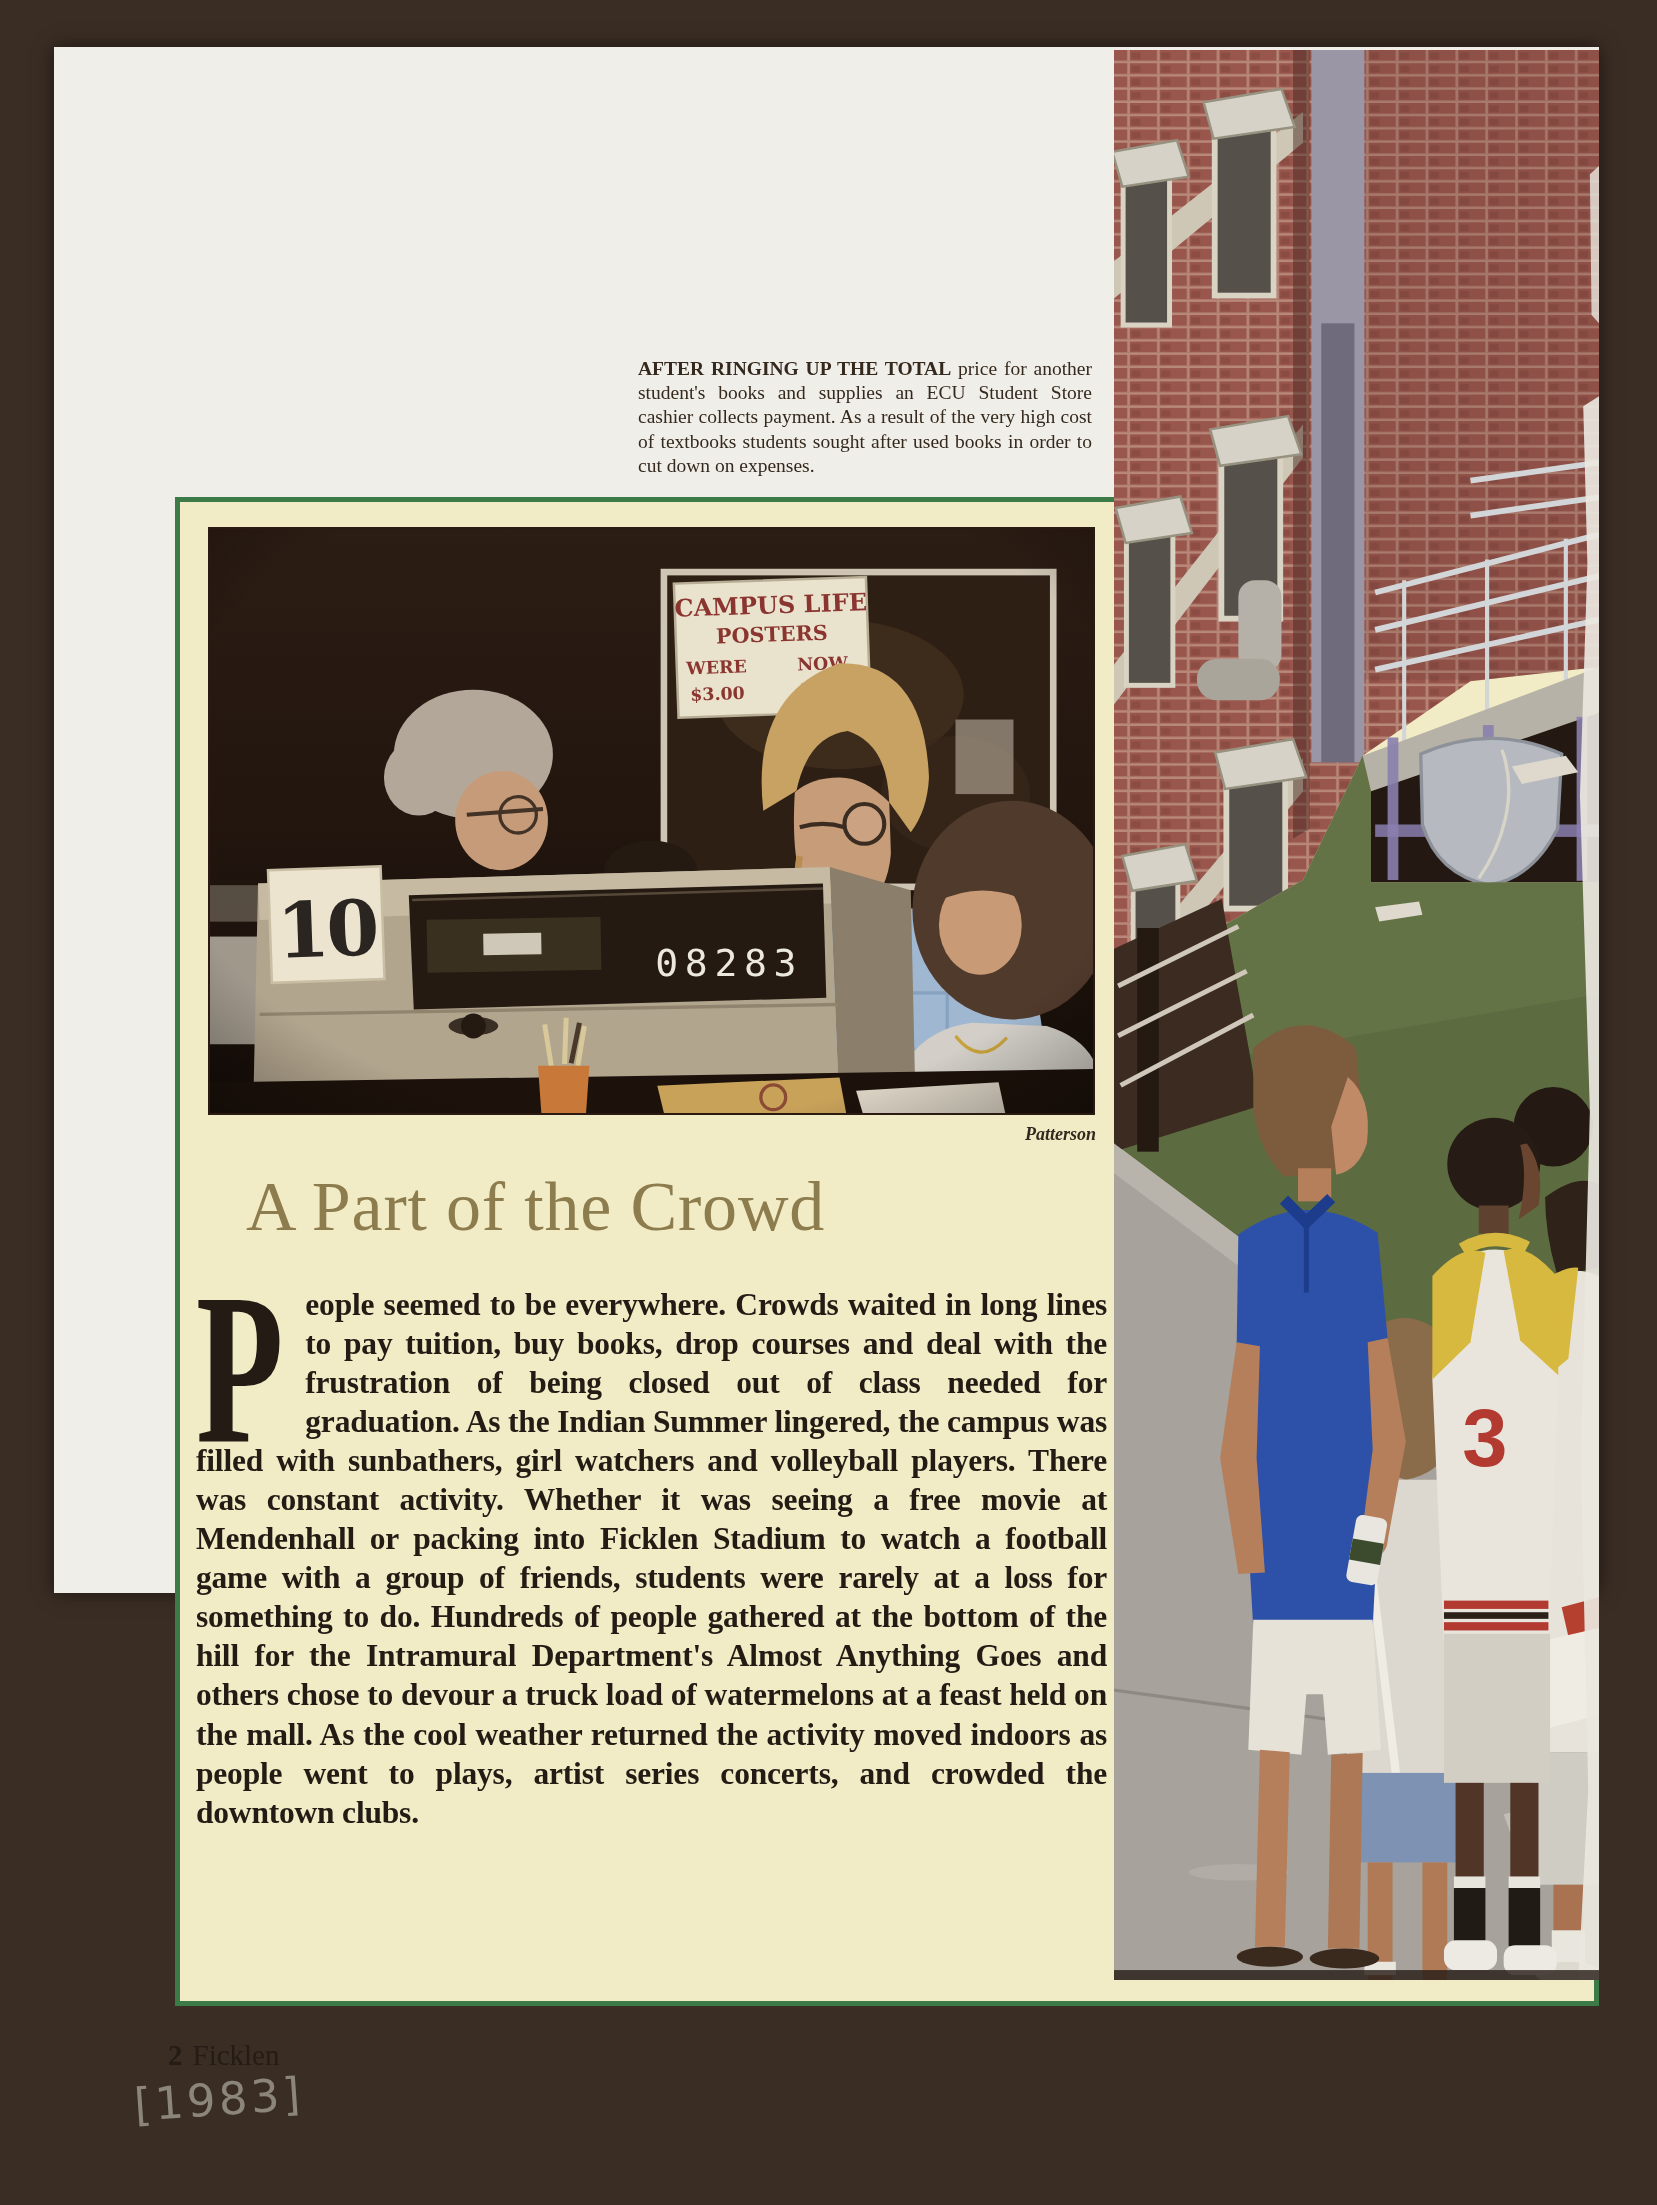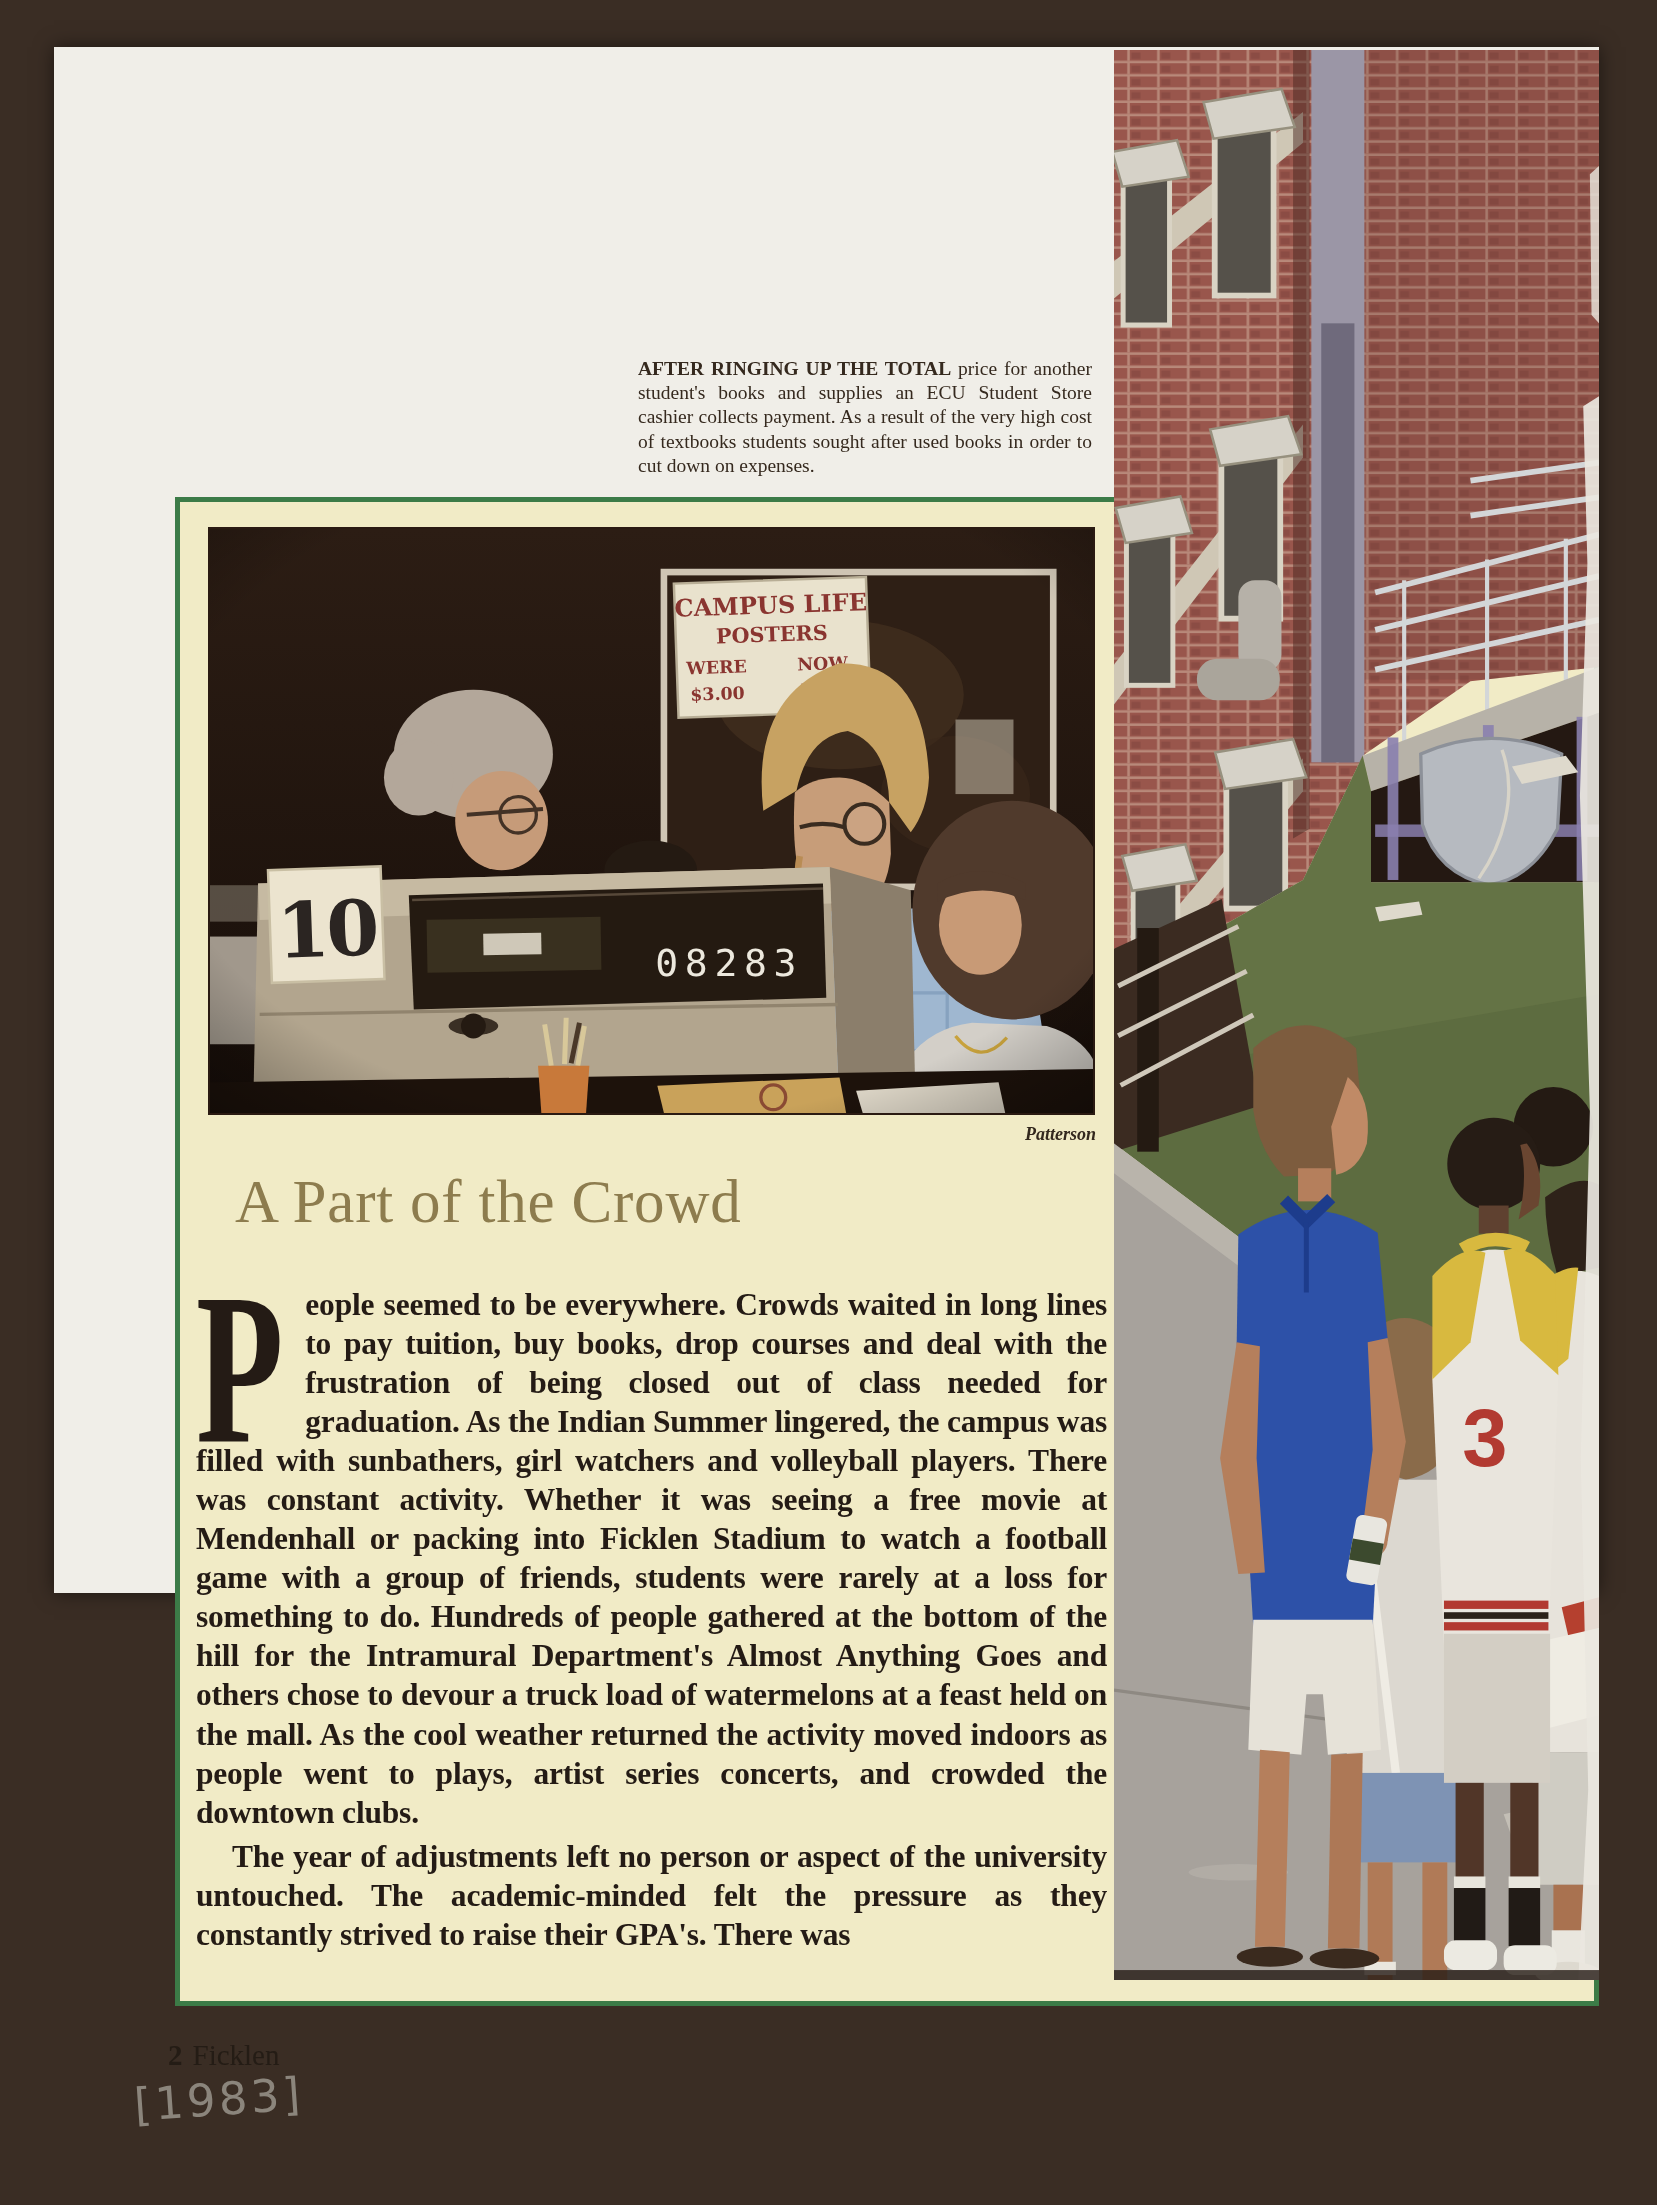--- a/index.html
+++ b/index.html
@@ -4,21 +4,21 @@
 <style>
   html,body{margin:0;padding:0;width:1658px;height:2205px;overflow:hidden;}
   body{background:#3a2d24;position:relative;font-family:"Liberation Serif", serif;}
   .page{position:absolute;left:54px;top:47px;width:1545px;height:1546px;background:#f0eee8;box-shadow:0 0 18px rgba(0,0,0,.5);}
   .caption{position:absolute;left:584px;top:310px;width:454px;font-size:19.5px;line-height:1.24;color:#35291e;text-align:justify;z-index:2;}
   .caption-lead{font-weight:bold;}
   .green-panel{position:absolute;left:121px;top:450px;width:1424px;height:1509px;box-sizing:border-box;background:#f1ebc6;border:5.8px solid #3c7b47;z-index:1;}
   .photo-left{position:absolute;left:154px;top:480px;width:883px;height:584px;border:2.5px solid #2a1a12;background:#1d130d;z-index:2;}
   .photo-left svg{display:block;width:100%;height:100%;}
   .credit{position:absolute;left:154px;top:1077px;width:888px;text-align:right;font-style:italic;font-weight:bold;font-size:18px;color:#33281e;z-index:2;}
-  .title{position:absolute;left:181px;top:1120px;margin:0;font-size:61px;font-weight:500;color:#8d7c4e;letter-spacing:0.8px;white-space:nowrap;z-index:2;font-family:"Liberation Serif",serif;}
+  .title{position:absolute;left:192px;top:1120px;margin:0;font-size:70px;font-weight:500;color:#8d7c4e;letter-spacing:0.8px;white-space:nowrap;z-index:2;font-family:"Liberation Serif",serif;}
   .body-text{position:absolute;left:142px;top:1238px;width:911px;color:#241b15;font-size:31.5px;line-height:1.24;letter-spacing:-0.2px;text-align:justify;font-weight:bold;z-index:2;}
   .body-text p{margin:0;}
   .dropcap{float:left;width:96px;height:156px;font-size:217px;line-height:0.78;font-weight:bold;transform:scaleX(.66);transform-origin:0 0;margin-right:13.3px;}
   .para2{text-indent:36px;margin-top:5px !important;}
   .footer{position:absolute;left:114px;top:1992px;font-size:29px;color:#241c15;z-index:2;}
   .footer .pagenum{font-weight:bold;margin-right:10px;}
   .handwriting{position:absolute;left:80px;top:2026px;font-family:"DejaVu Sans",sans-serif;font-size:45px;color:#8b857c;transform:rotate(-4deg);letter-spacing:3.3px;z-index:2;}
   .photo-right{position:absolute;left:1060px;top:2.5px;width:485px;height:1930px;z-index:3;}
   .photo-right svg{display:block;width:100%;height:100%;}
 </style>
@@ -155,21 +155,20 @@
       <rect width="1066" height="705" fill="url(#vign)"></rect>
     </svg>
   </div>
 
   <div class="credit">Patterson</div>
 
   <h1 class="title">A Part of the Crowd</h1>
 
   <div class="body-text">
     <p><span class="dropcap">P</span><span>eople seemed to be everywhere. Crowds waited in long lines to pay tuition, buy books, drop courses and deal with the frustration of being closed out of class needed for graduation. As the Indian Summer lingered, the campus was filled with sunbathers, girl watchers and volleyball players. There was constant activity. Whether it was seeing a free movie at Mendenhall or packing into Ficklen Stadium to watch a football game with a group of friends, students were rarely at a loss for something to do. Hundreds of people gathered at the bottom of the hill for the Intramural Department's Almost Anything Goes and others chose to devour a truck load of watermelons at a feast held on the mall. As the cool weather returned the activity moved indoors as people went to plays, artist series concerts, and crowded the downtown clubs.</span></p>
-    <p class="para2">The year of adjustments left no person or aspect of the university untouched. The academic-minded felt the pressure as they constantly strived to raise their GPA's. There was</p>
   </div>
 
   <div class="footer">
     <span class="pagenum">2</span><span>Ficklen</span>
   </div>
 
   <div class="handwriting">[1983]</div>
 
   <div class="photo-right">
     <svg viewBox="0 0 585 2330" preserveAspectRatio="none">

